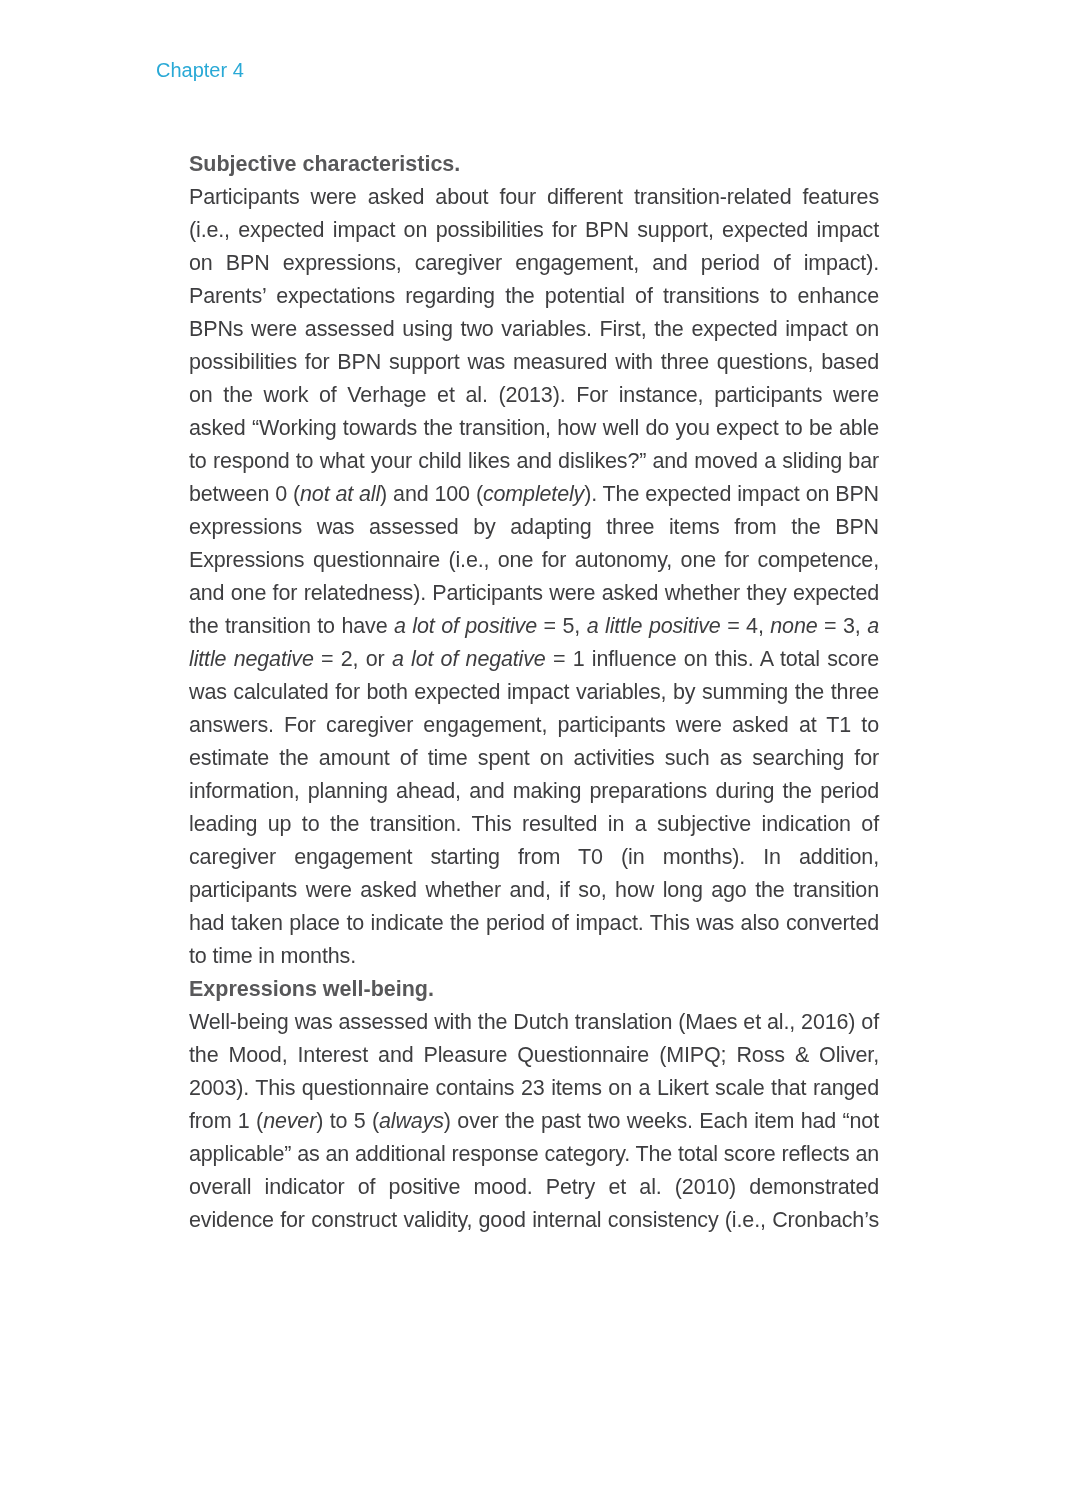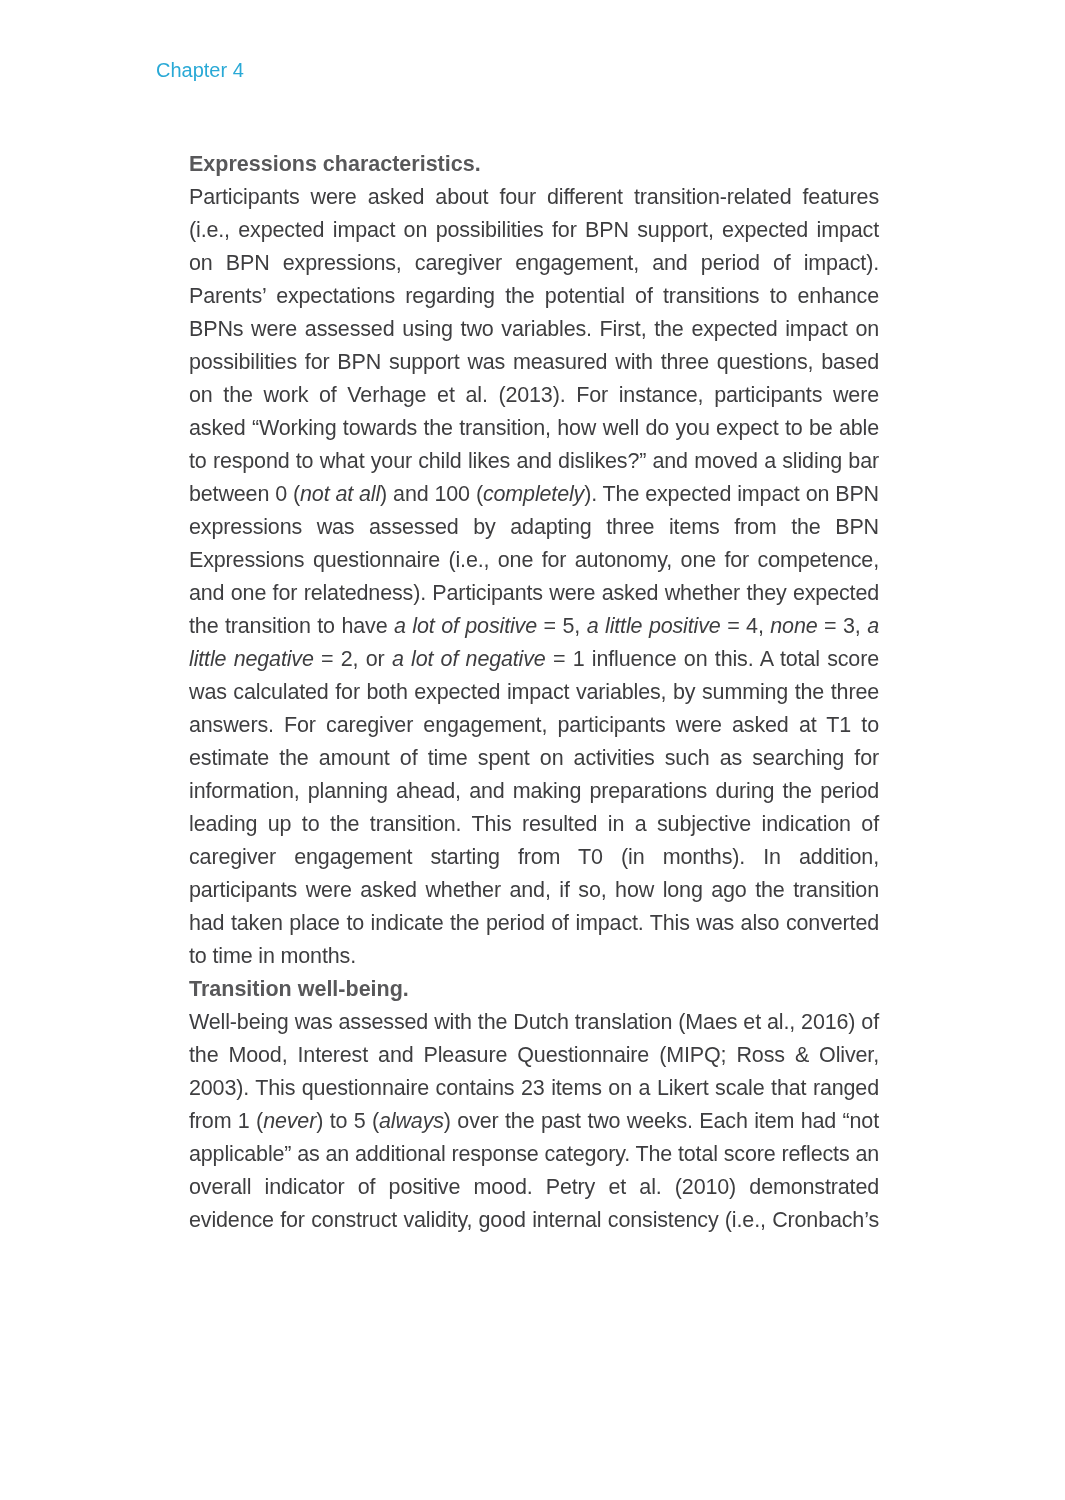--- a/index.html
+++ b/index.html
@@ -64,26 +64,26 @@
 </head>
 <body>
 
 <div class="page">
 
   <div class="chapter-header">Chapter 4</div>
 
   <main class="content">
 
     <section>
-      <h2 class="heading">Expressions characteristics.</h2>
+      <h2 class="heading">Subjective characteristics.</h2>
       <p class="body-text first"><span>Participants were asked about four different transition-related features (i.e., expected impact on possibilities for BPN support, expected impact on BPN expressions, caregiver engagement, and period of impact). Parents’ expectations regarding the potential of transitions to enhance BPNs were assessed using two variables. First, the expected impact on possibilities for BPN support was measured with three questions, based on the work of Verhage et al. (2013). For instance, participants were asked “Working towards the transition, how well do you expect to be able to respond to what your child likes and dislikes?” and moved a sliding bar between 0 (</span><span class="italic">not at all</span><span>) and 100 (</span><span class="italic">completely</span><span>). The expected impact on BPN expressions was assessed by adapting three items from the BPN Expressions questionnaire (i.e., one for autonomy, one for competence, and one for relatedness). Participants were asked whether they expected the transition to have </span><span class="italic">a lot of positive</span><span> = 5, </span><span class="italic">a little positive</span><span> = 4, </span><span class="italic">none</span><span> = 3, </span><span class="italic">a little negative</span><span> = 2, or </span><span class="italic">a lot of negative</span><span> = 1 influence on this. A total score was calculated for both expected impact variables, by summing the three answers. For caregiver engagement, participants were asked at T1 to estimate the amount of time spent on activities such as searching for information, planning ahead, and making preparations during the period leading up to the transition. This resulted in a subjective indication of caregiver engagement starting from T0 (in months). In addition, participants were asked whether and, if so, how long ago the transition had taken place to indicate the period of impact. This was also converted to time in months.</span></p>
     </section>
 
     <section>
-      <h2 class="heading">Transition well-being.</h2>
+      <h2 class="heading">Expressions well-being.</h2>
       <p class="body-text continued"><span>Well-being was assessed with the Dutch translation (Maes et al., 2016) of the Mood, Interest and Pleasure Questionnaire (MIPQ; Ross &amp; Oliver, 2003). This questionnaire contains 23 items on a Likert scale that ranged from 1 (</span><span class="italic">never</span><span>) to 5 (</span><span class="italic">always</span><span>) over the past two weeks. Each item had “not applicable” as an additional response category. The total score reflects an overall indicator of positive mood. Petry et al. (2010) demonstrated evidence for construct validity, good internal consistency (i.e., Cronbach’s alphas between .84 and .94), and good test-retest and inter-rater reliabilities (i.e., above .86 and</span></p>
     </section>
 
   </main>
 
   <div class="page-number">200</div>
 
 </div>
 
 </body></html>

